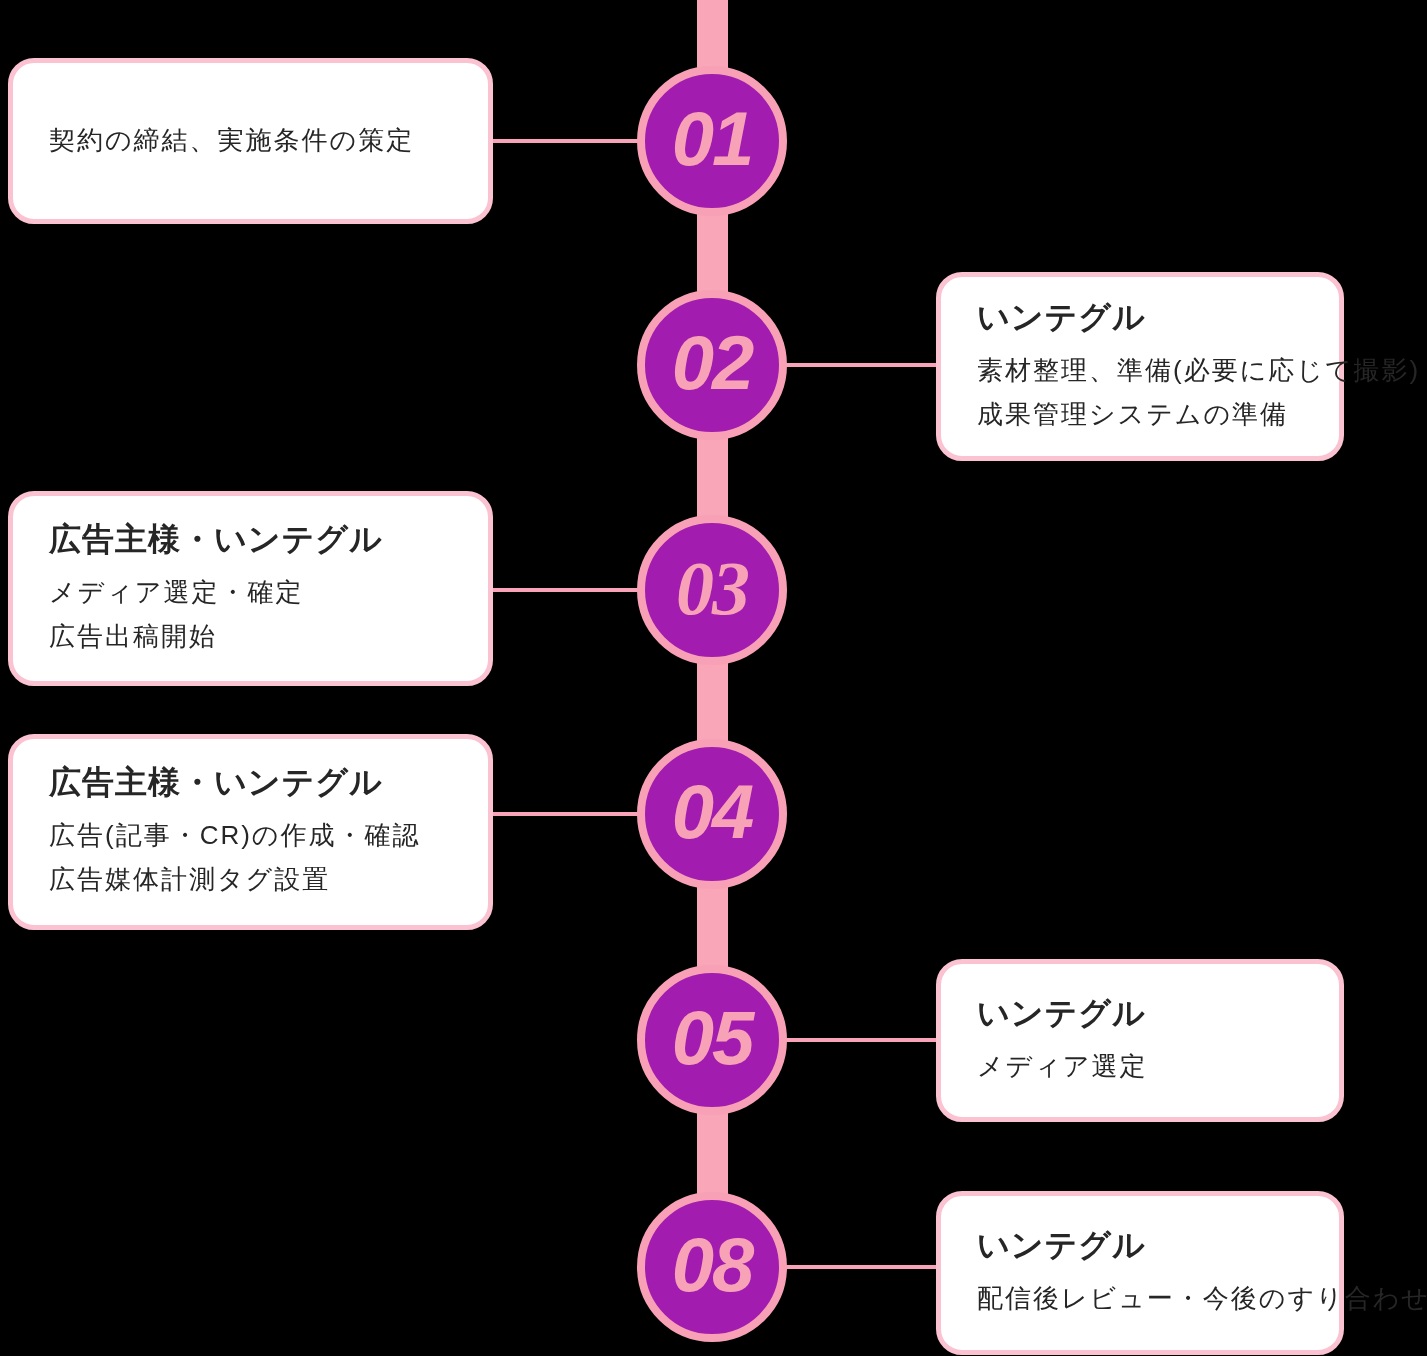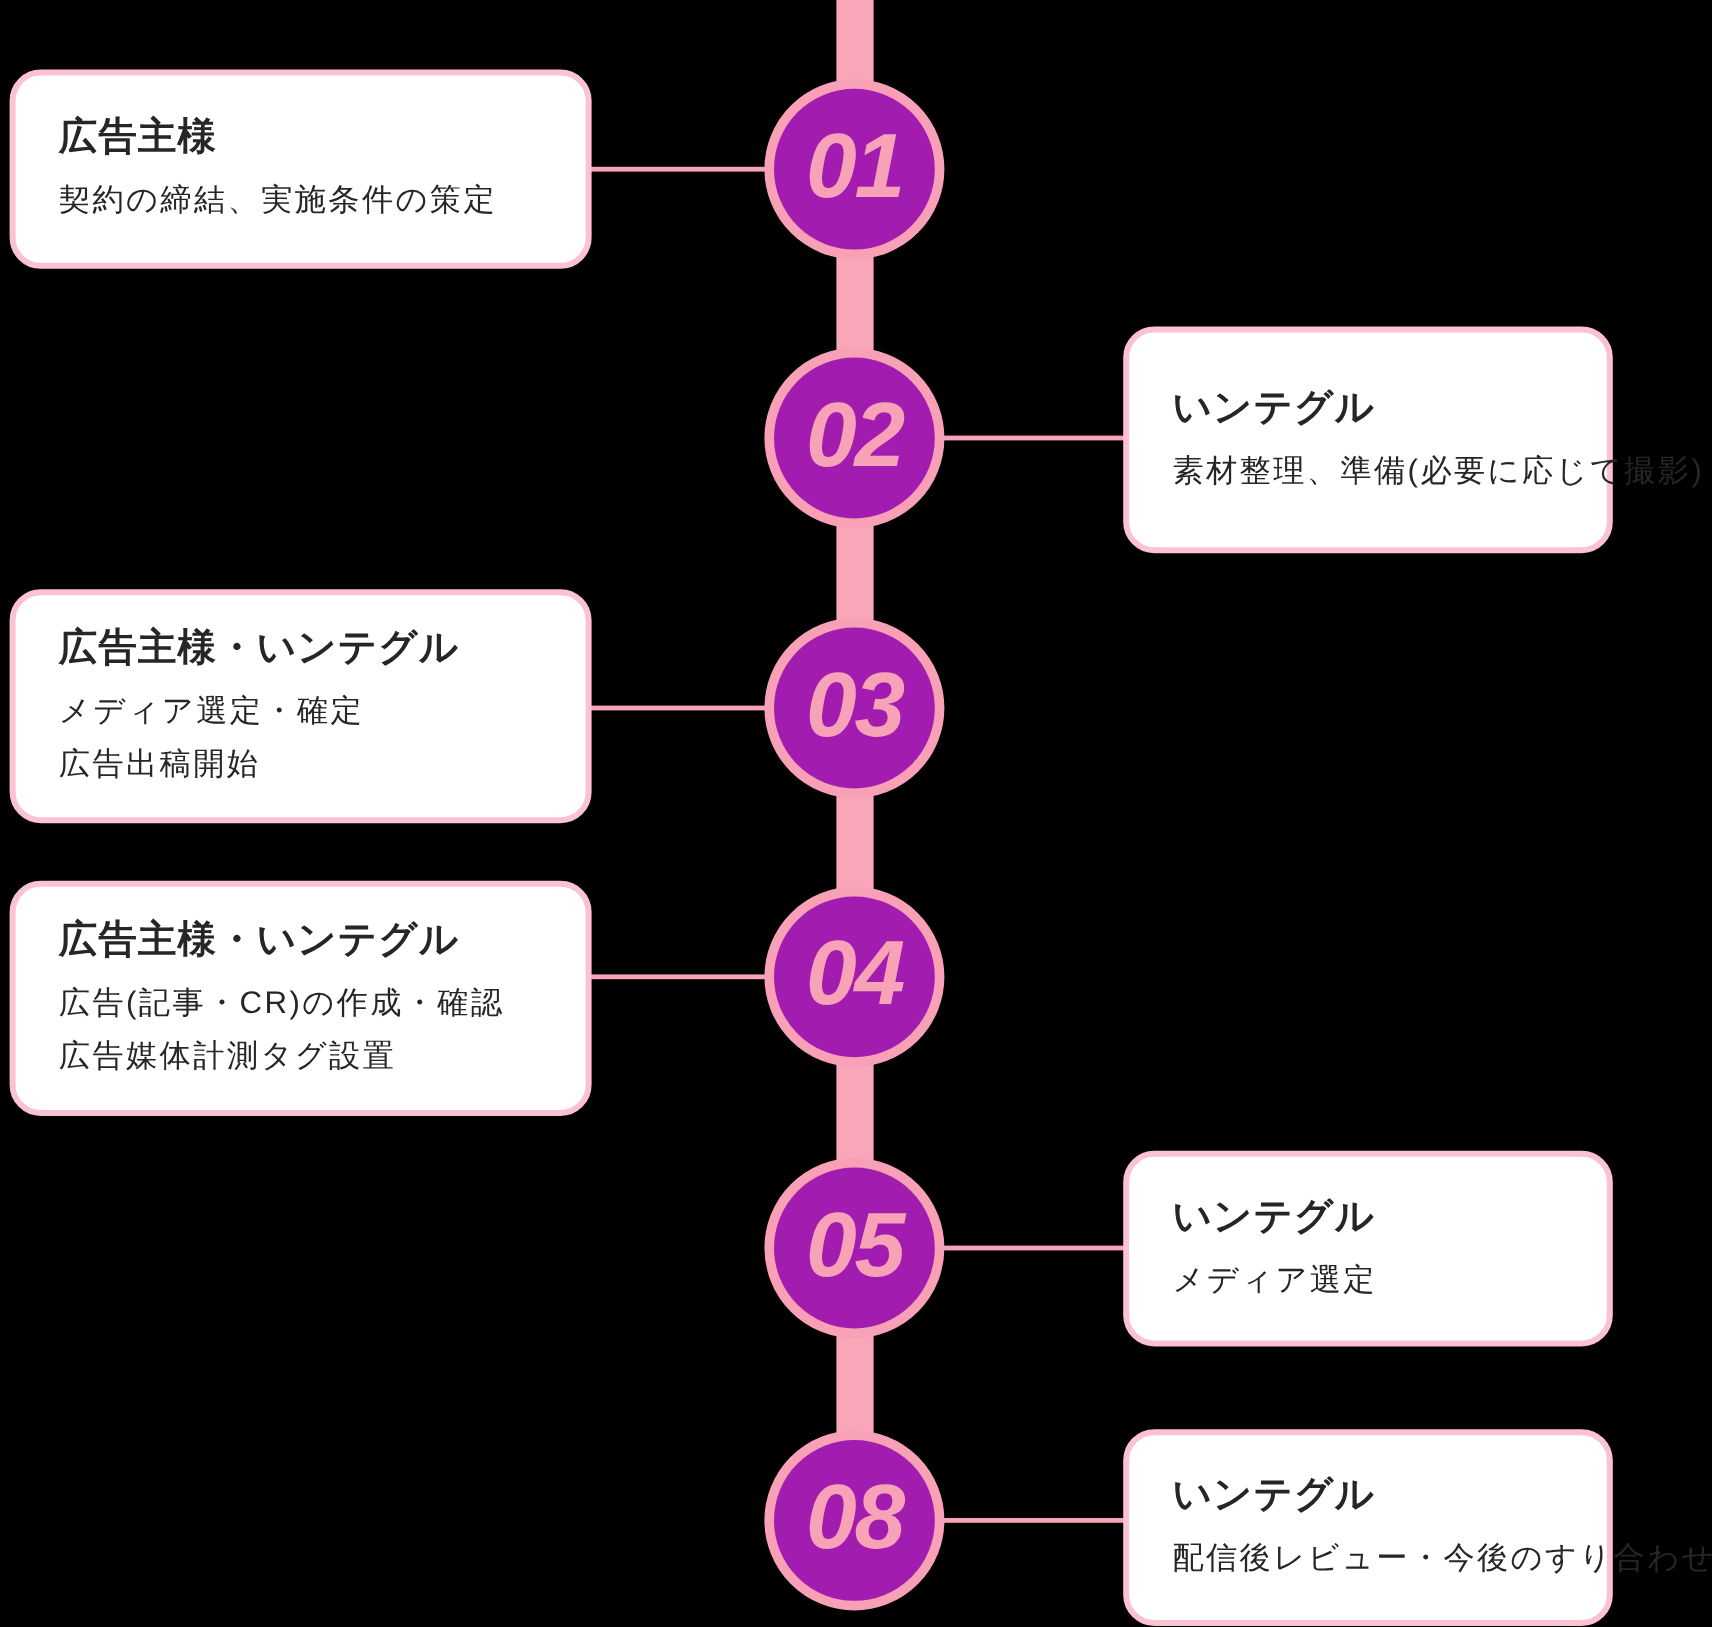--- a/index.html
+++ b/index.html
@@ -48,21 +48,21 @@
     border: 8px solid #F8A0B6;
     border-radius: 50%;
     background: #a21caf;
     display: flex;
     align-items: center;
     justify-content: center;
     z-index: 2;
   }
   .circle.n1 { top: 66px; }
   .circle.n2 { top: 290px; }
-  .circle.n3 { top: 515px; }
+  .circle.n3 { top: 515px; font-family: Liberation Serif, serif; }
   .circle.n4 { top: 739px; }
   .circle.n5 { top: 965px; }
   .circle.n6 { top: 1192px; }
   .step-number {
     font-size: 76px;
     font-weight: bold;
     font-style: italic;
     color: #F8A2B8;
     letter-spacing: -2px;
     line-height: 1;
@@ -132,27 +132,27 @@
     <span class="step-number">04</span>
   </div>
   <div class="circle n5">
     <span class="step-number">05</span>
   </div>
   <div class="circle n6">
     <span class="step-number">08</span>
   </div>
 
   <div class="card left p1">
-    <div class="card-title">広告主様</div>
     <div class="card-line">契約の締結、実施条件の策定</div>
   </div>
 
   <div class="card right p2">
     <div class="card-title">いンテグル</div>
     <div class="card-line">素材整理、準備(必要に応じて撮影)</div>
+    <div class="card-line">成果管理システムの準備</div>
   </div>
 
   <div class="card left p3">
     <div class="card-title">広告主様・いンテグル</div>
     <div class="card-line">メディア選定・確定</div>
     <div class="card-line">広告出稿開始</div>
   </div>
 
   <div class="card left p4">
     <div class="card-title">広告主様・いンテグル</div>

